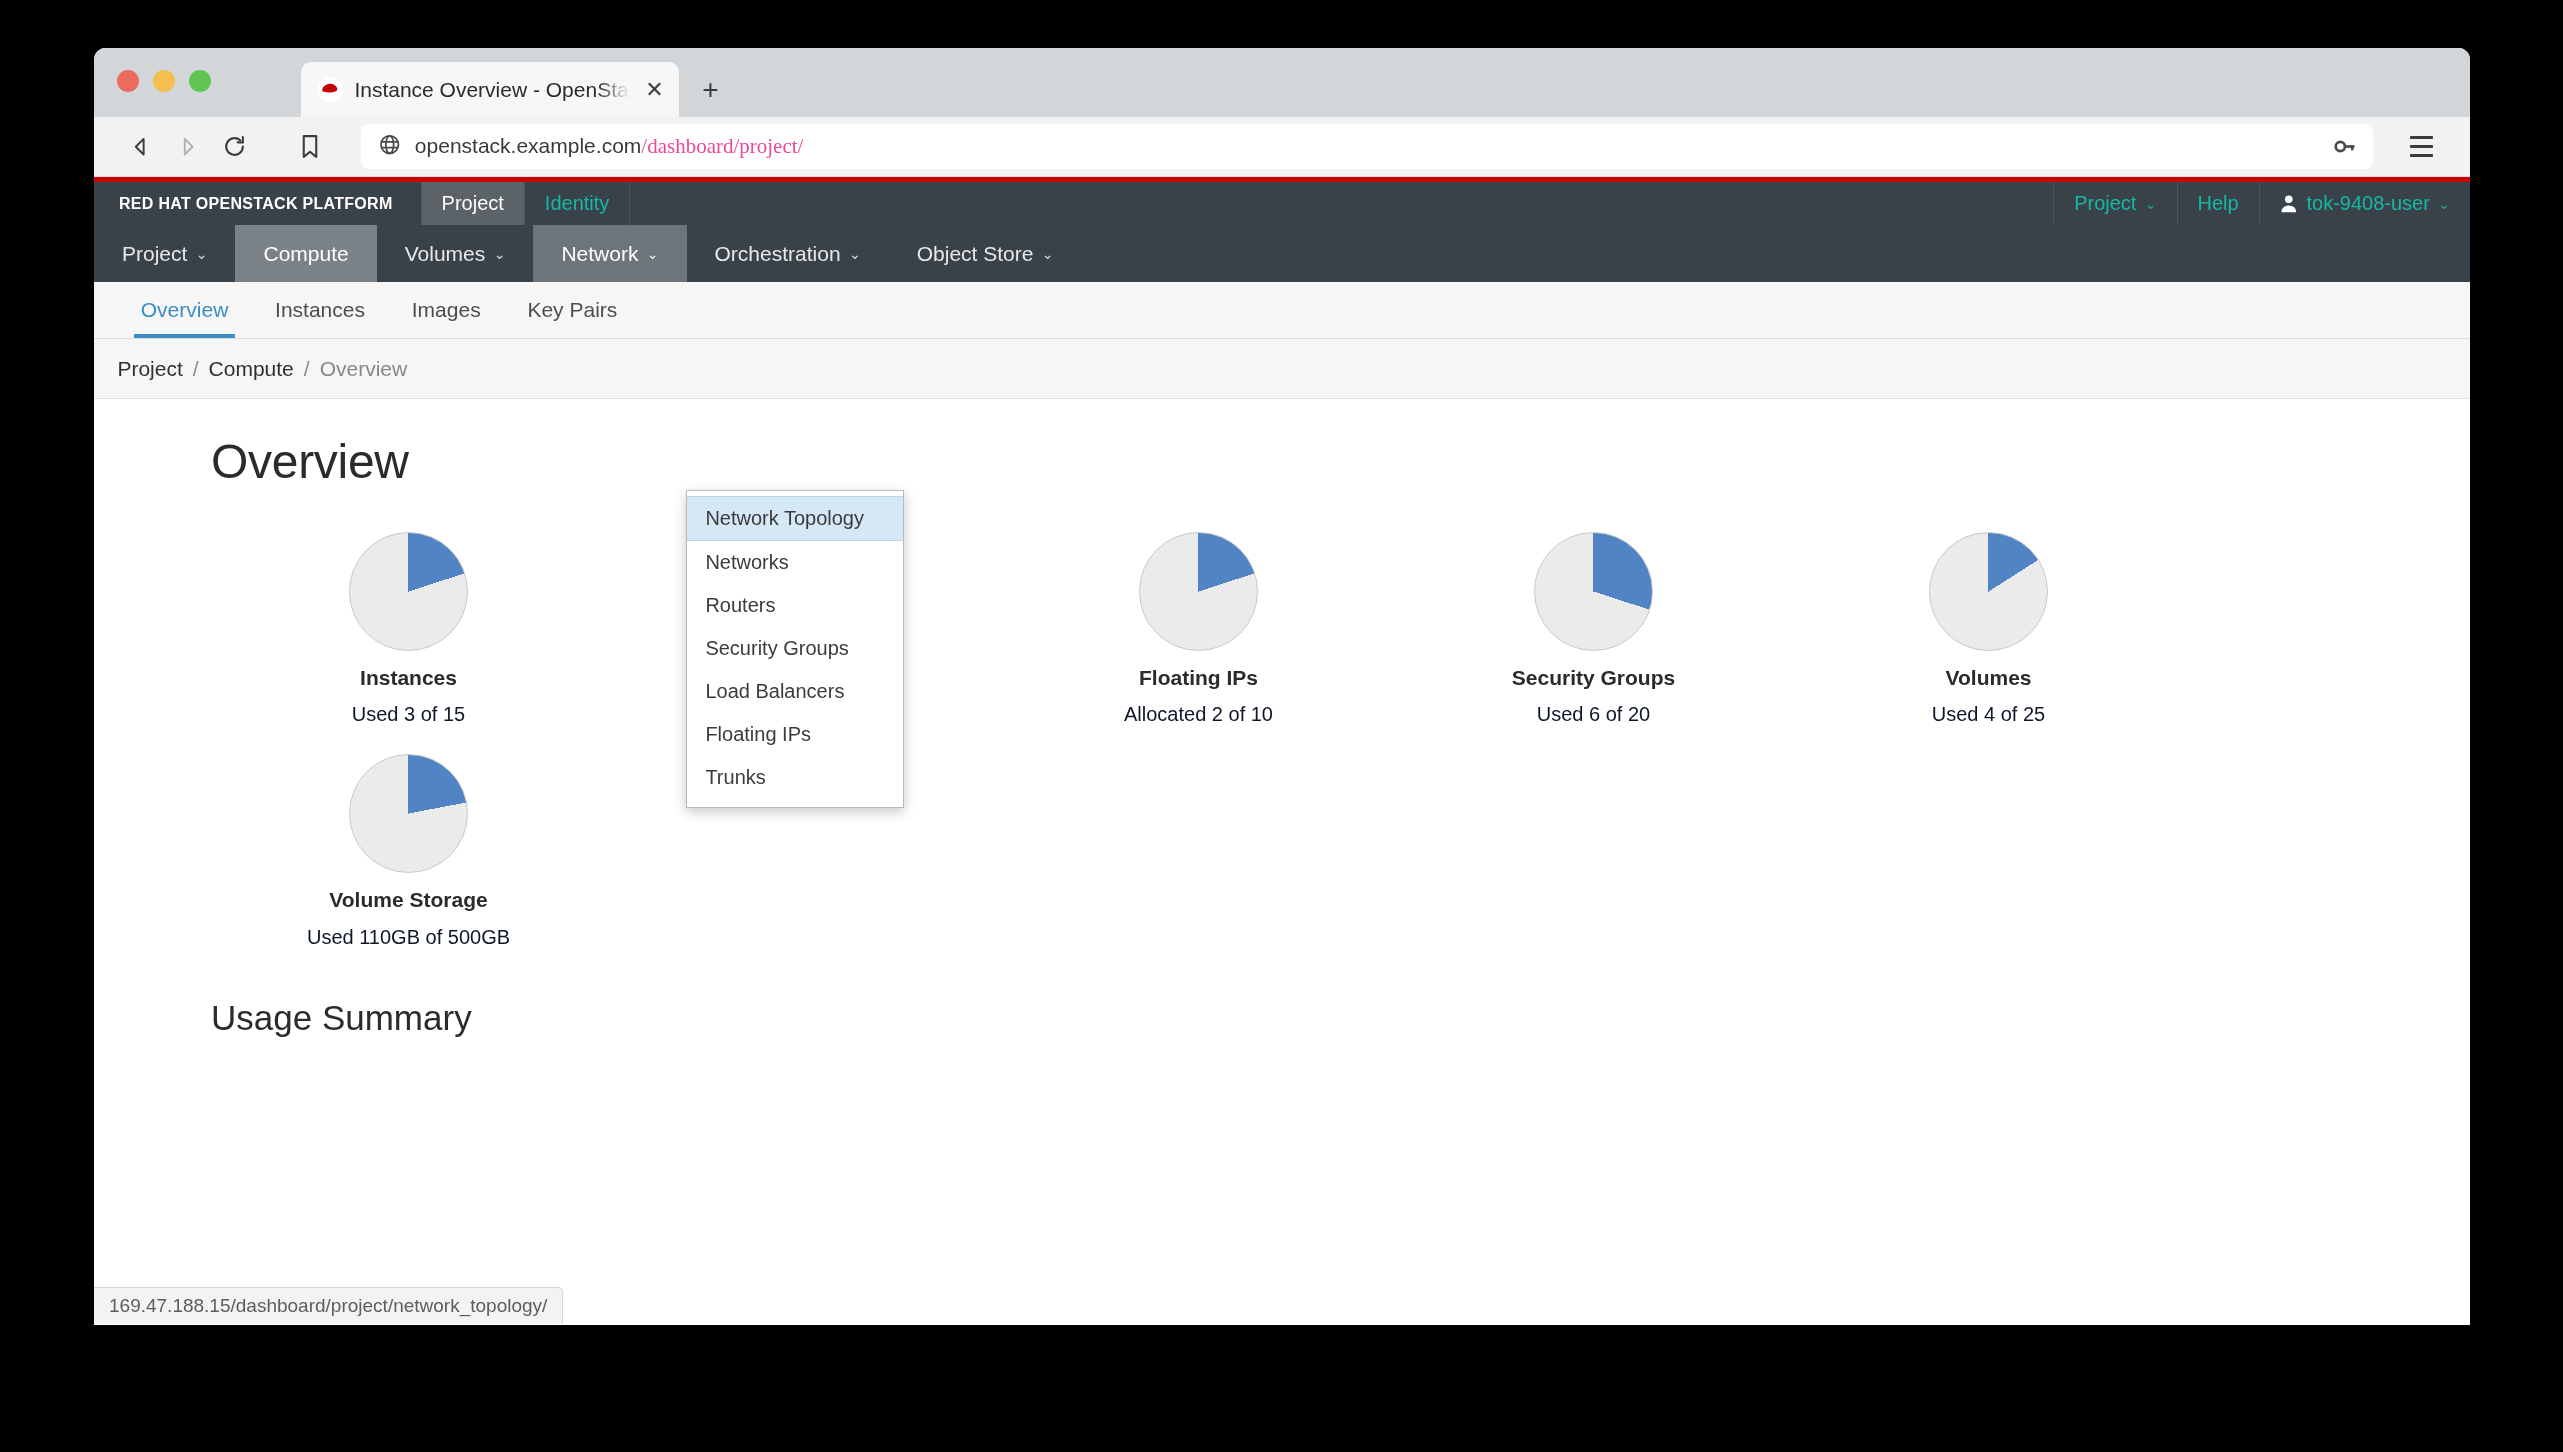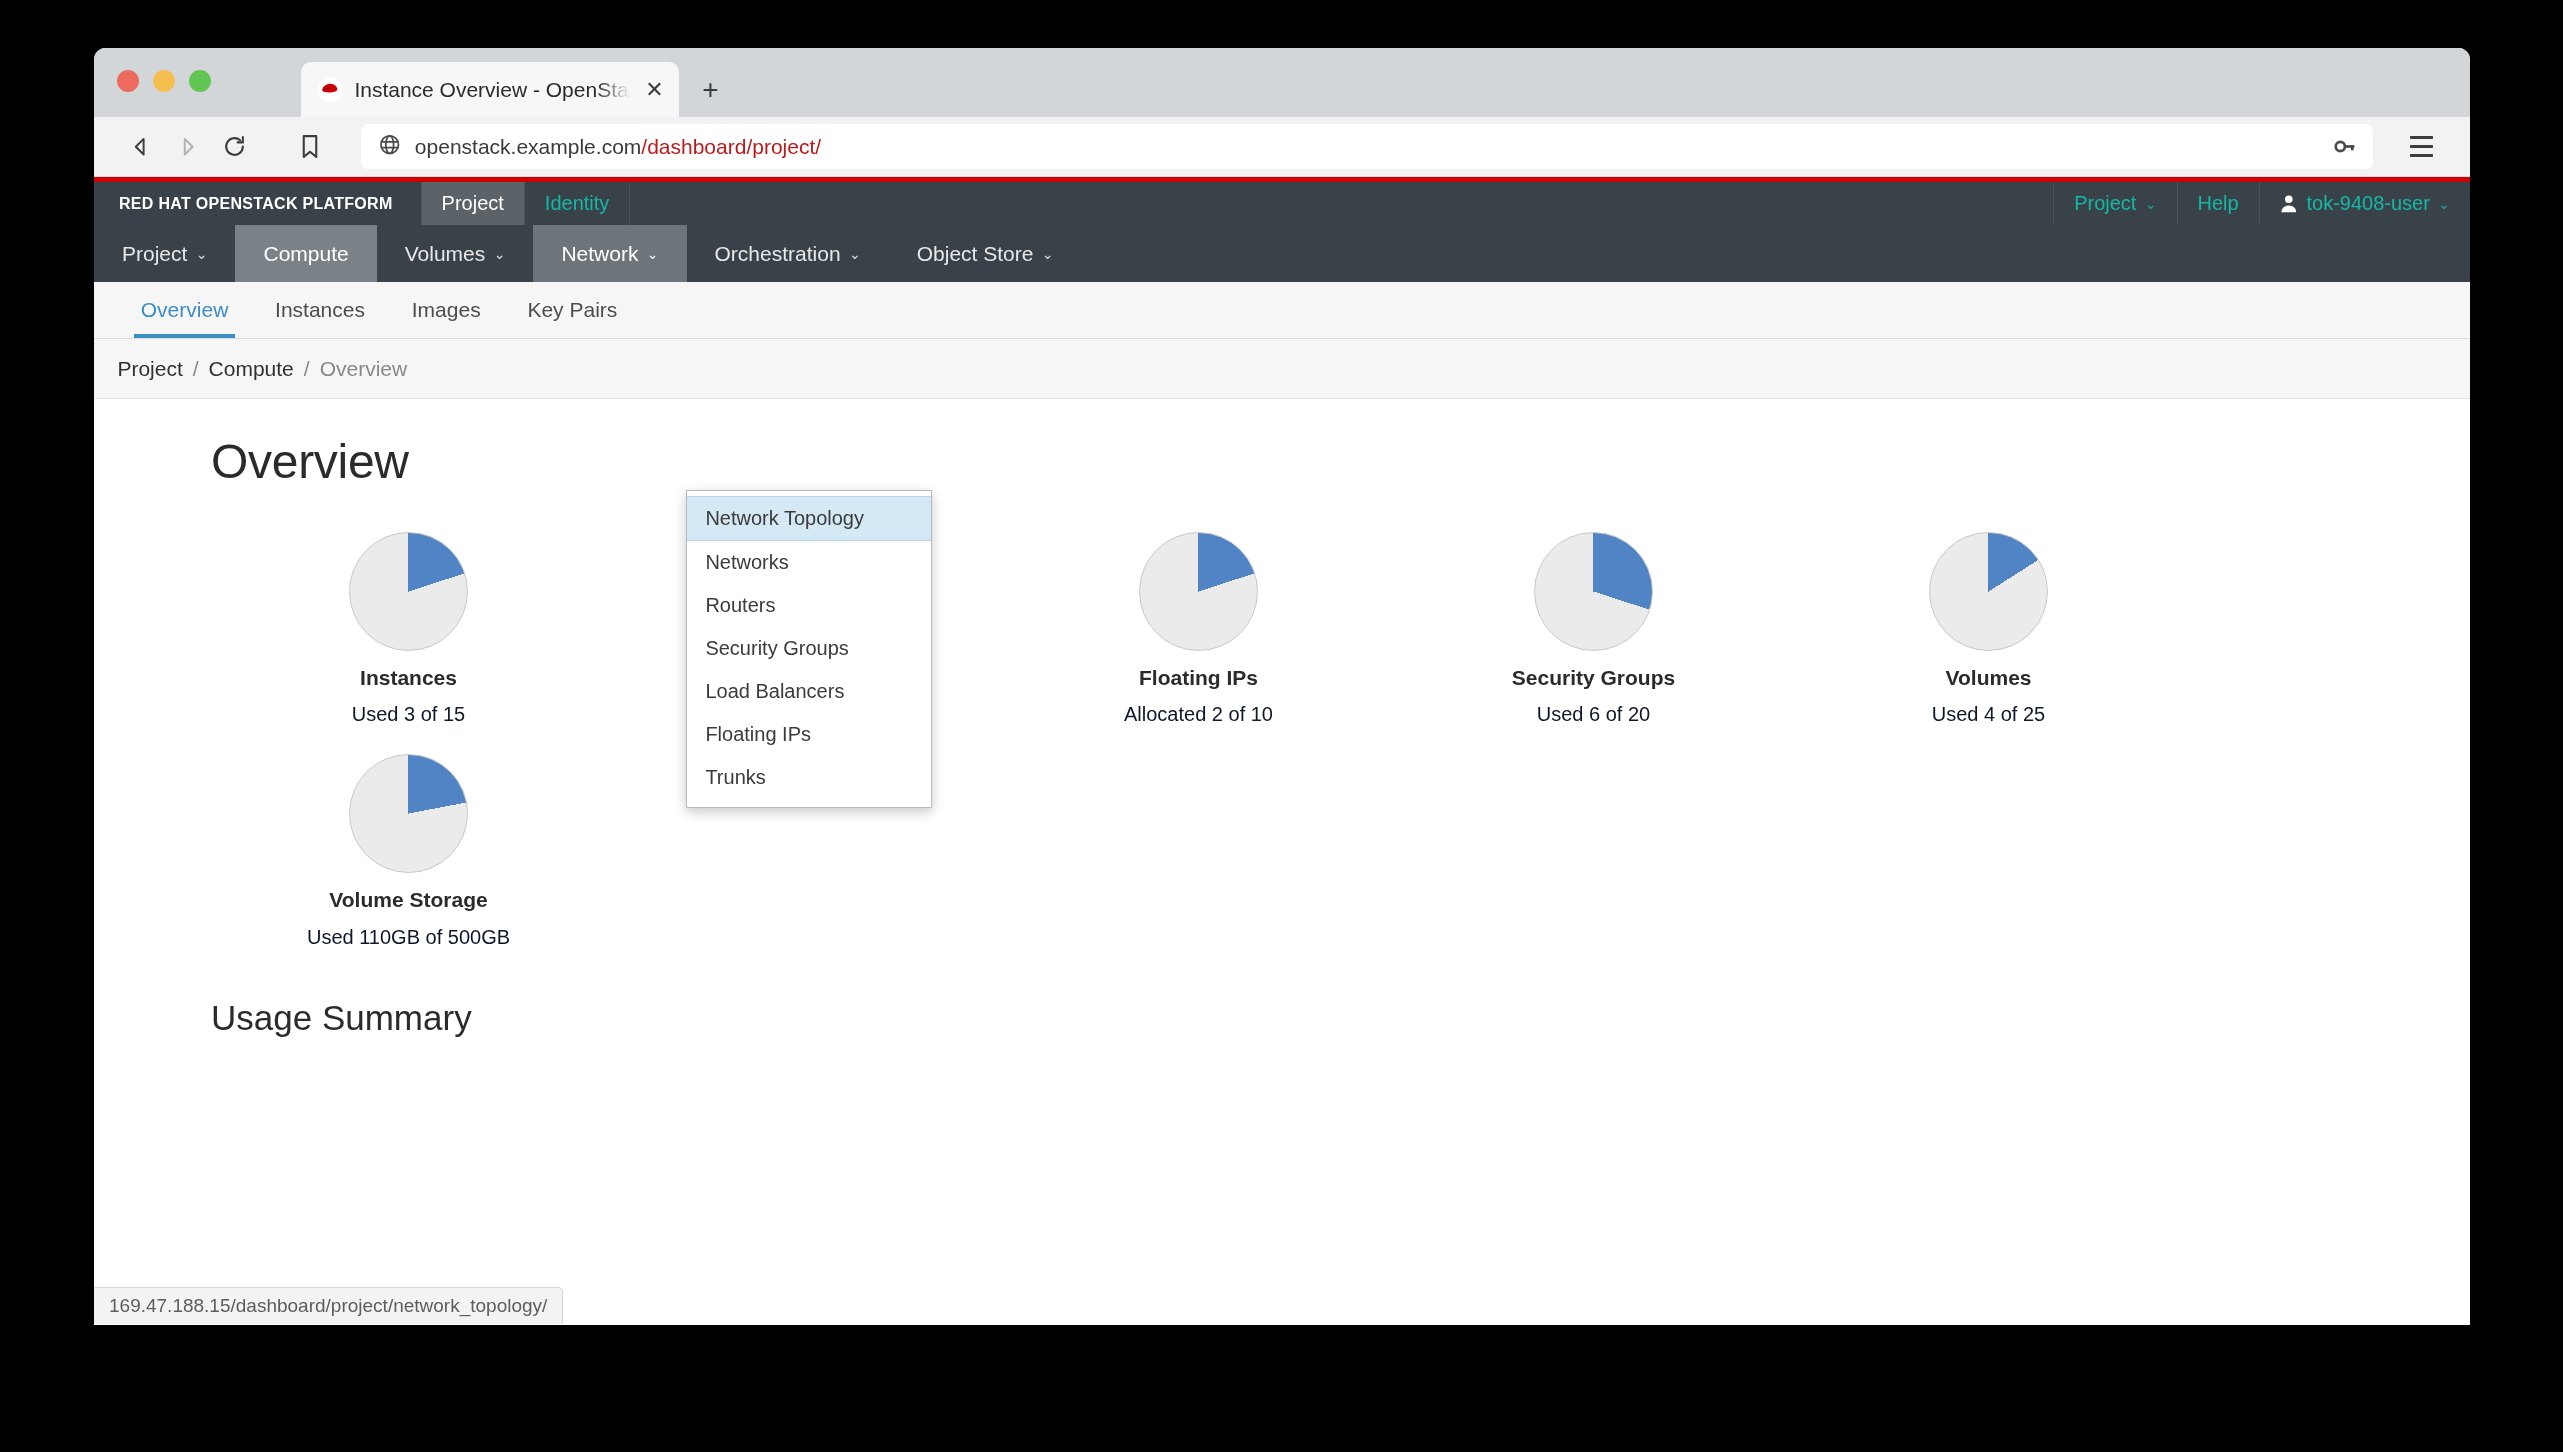--- a/index.html
+++ b/index.html
@@ -107,21 +107,21 @@
     margin: 0 0 0 28px;
     height: 45px;
     background: #fff;
     border-radius: 6.7px;
     display: flex;
     align-items: center;
     padding: 0 16.7px;
     gap: 13.4px;
   }
   #url-text { font-size: 21px; color: #3a3a3a; white-space: nowrap; }
-  #url-text .url-path { color: #b91c1c; }
+  #url-text .url-path { color: #ec4899; font-family: Liberation Serif, serif; }
   #key-icon-wrap { margin-left: auto; display:flex; align-items:center; }
   #menu-btn {
     width: 50px; height: 47px;
     margin-left: 23.4px;
     display: flex; flex-direction: column;
     align-items: center; justify-content: center;
     gap: 5.9px; cursor: pointer;
   }
   #menu-btn i { display: block; width: 23.4px; height: 3.3px; background: #3c3c3c; border-radius: 0.8px; }
 
@@ -226,21 +226,21 @@
     gap: 0;
   }
   #breadcrumb .crumb { color: #303030; cursor: pointer; }
   #breadcrumb .crumb.current { color: #888; cursor: default; }
   #breadcrumb .sep { color: #8a8a8a; margin: 0 10px; }
 
   
   #network-dropdown {
     position: absolute;
     left: 592px; top: 313px;
-    width: 246px;
+    width: 218px;
     background: #fff;
     border: 0.8px solid #b9b9b9;
     box-shadow: 0 4.2px 11.7px rgba(0,0,0,0.22);
     z-index: 40;
     padding: 5px 0 8.4px 0;
   }
   .dd-item {
     padding: 10px 18.4px;
     font-size: 20px;
     color: #3b3b3b;

